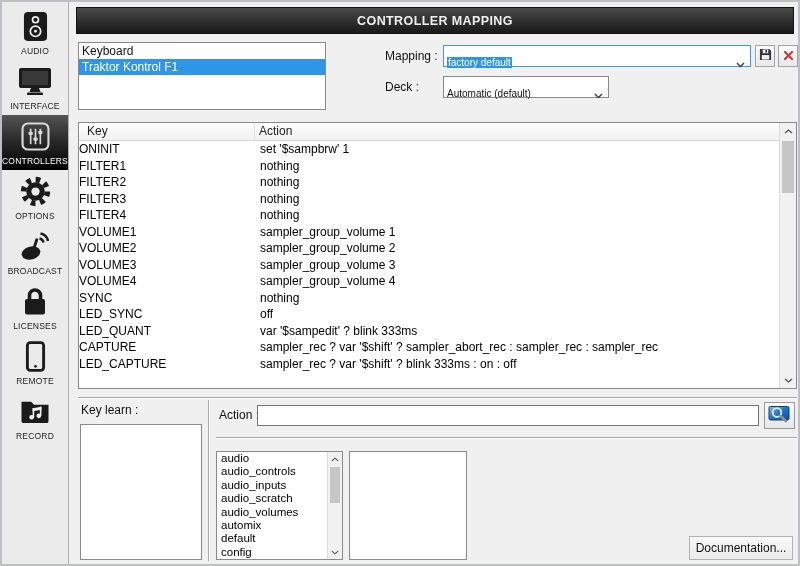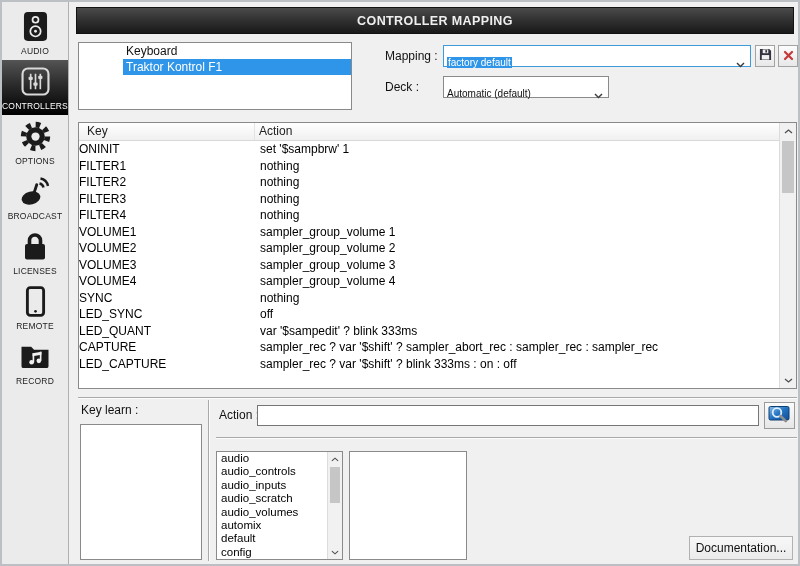--- a/index.html
+++ b/index.html
@@ -19,22 +19,22 @@
   .side-item.sel{background:linear-gradient(180deg,#545454 0%,#2b2b2b 45%,#000 100%);}
   .side-item.sel .side-label{color:#fff;}
 
   
   .titlebar{position:absolute;left:74px;top:5px;width:718px;height:27px;
     background:linear-gradient(180deg,#4a4a4a 0%,#303030 50%,#191919 100%);
     border:1px solid #121212;color:#efefef;font-size:12.5px;font-weight:bold;
     letter-spacing:.4px;display:flex;align-items:center;justify-content:center;text-align:center;}
 
   
-  .ctrl-list{position:absolute;left:76px;top:40px;width:274px;height:68px;
-    background:#fff;border:1px solid #898989;overflow:hidden;padding-left:44px;}
+  .ctrl-list{position:absolute;left:76px;top:40px;width:248px;height:68px;
+    background:#fff;border:1px solid #898989;overflow:hidden;}
   .ctrl-row{height:16px;line-height:16px;font-size:12px;padding-left:3px;color:#111;}
   .ctrl-row.sel{background:var(--sel);color:#fff;}
 
   
   .fld-label{position:absolute;font-size:12px;color:#111;}
   .combo{position:absolute;background:#fff;height:22px;}
   .combo .txt{position:absolute;left:3px;top:11px;font-size:10px;color:#111;white-space:nowrap;}
   .combo .txt.hl{background:var(--sel);color:#fff;padding:0 1px;}
   .combo .chev{position:absolute;right:5px;top:8px;}
   .combo.mapping{left:441px;top:43px;width:308px;border:1px solid #3d9bdc;}
@@ -114,20 +114,31 @@
         <svg width="25" height="31" viewBox="0 0 26 32">
           <rect x="1" y="1" width="24" height="30" rx="4" fill="#1b1b1b"></rect>
           <circle cx="13" cy="9" r="3.1" fill="none" stroke="#ebebeb" stroke-width="1.8"></circle>
           <circle cx="13" cy="21" r="5.4" fill="none" stroke="#ebebeb" stroke-width="1.8"></circle>
           <circle cx="13" cy="21" r="1.5" fill="#ebebeb"></circle>
         </svg>
       </span>
       <span class="side-label">AUDIO</span>
     </div>
 
+    <div class="side-item">
+      <span class="side-icon">
+        <svg width="34" height="29" viewBox="0 0 34 29">
+          <rect x="1" y="1" width="32" height="20" rx="2" fill="#1b1b1b"></rect>
+          <rect x="4" y="4" width="26" height="14" fill="#383838"></rect>
+          <path d="M13 21 h8 l1.5 4 h-11 z" fill="#1b1b1b"></path>
+          <rect x="9" y="25.5" width="16" height="2.6" rx="1.2" fill="#1b1b1b"></rect>
+        </svg>
+      </span>
+      <span class="side-label">INTERFACE</span>
+    </div>
 
     <div class="side-item sel">
       <span class="side-icon">
         <svg width="29" height="29" viewBox="0 0 30 30">
           <rect x="1.6" y="1.6" width="26.8" height="26.8" rx="5.5" fill="none" stroke="#d9d9d9" stroke-width="2.2"></rect>
           <line x1="10" y1="7" x2="10" y2="23" stroke="#d9d9d9" stroke-width="1.7"></line>
           <line x1="15" y1="7" x2="15" y2="23" stroke="#d9d9d9" stroke-width="1.7"></line>
           <line x1="20" y1="7" x2="20" y2="23" stroke="#d9d9d9" stroke-width="1.7"></line>
           <rect x="7.8" y="10" width="4.4" height="3.4" rx="1" fill="#d9d9d9"></rect>
           <rect x="12.8" y="16" width="4.4" height="3.4" rx="1" fill="#d9d9d9"></rect>

